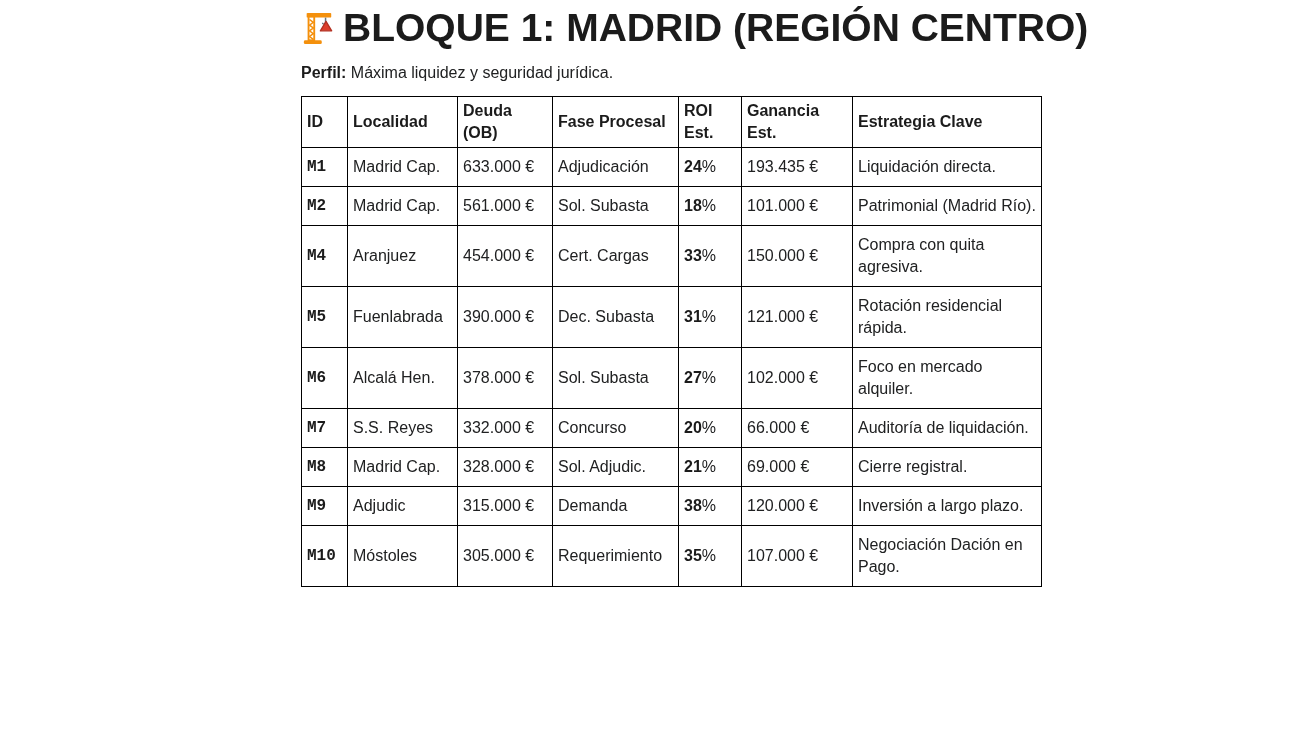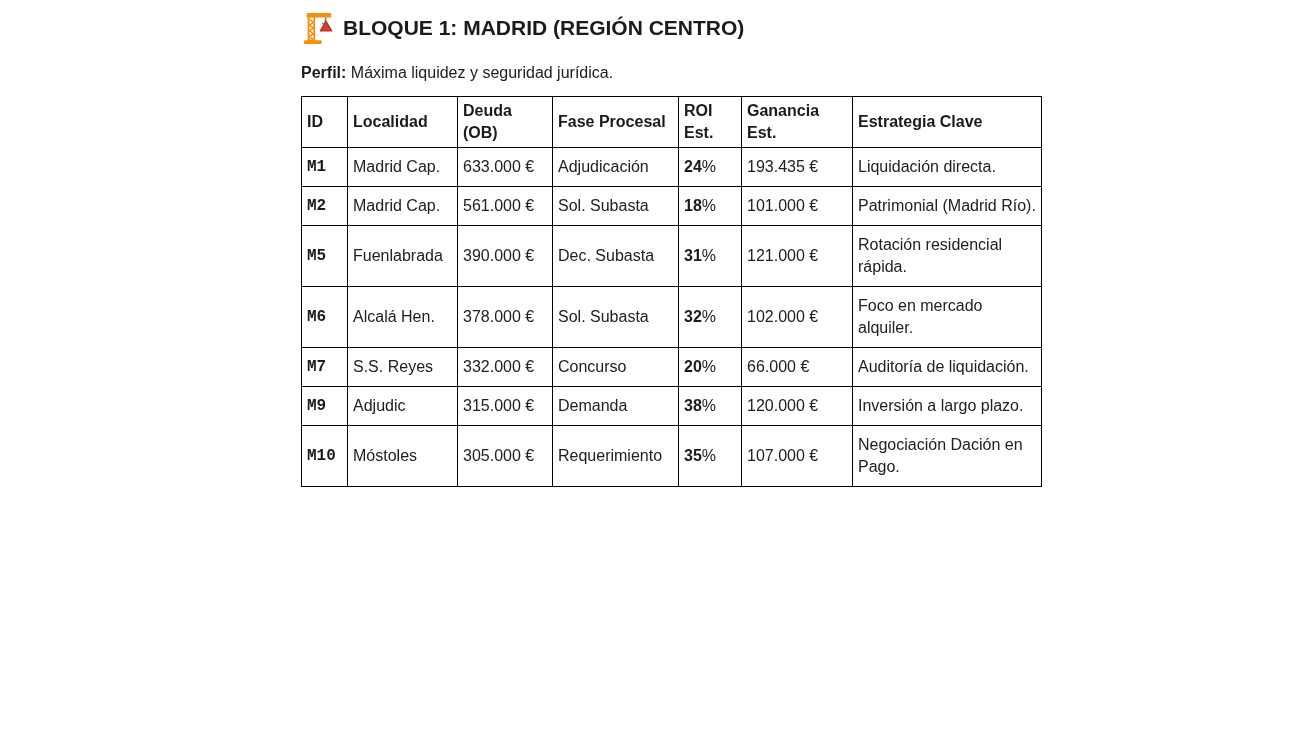--- a/index.html
+++ b/index.html
@@ -19,21 +19,21 @@
   .content {
     margin-left: 301px;
     padding-top: 11px;
     width: 741px;
   }
   h1.block-title {
     display: flex;
     align-items: center;
     gap: 8px;
     margin: 0;
-    font-size: 21px;
+    font-size: 39px;
     font-weight: bold;
     color: #1b1b1b;
     line-height: 34px;
     white-space: nowrap;
   }
   .title-icon {
     display: inline-flex;
     width: 34px;
     height: 34px;
     flex: 0 0 auto;
@@ -128,47 +128,65 @@
         <tr>
           <td class="cell-id">M2</td>
           <td>Madrid Cap.</td>
           <td>561.000 €</td>
           <td>Sol. Subasta</td>
           <td class="cell-roi"><strong>18</strong><span>%</span></td>
           <td>101.000 €</td>
           <td>Patrimonial (Madrid Río).</td>
         </tr>
         <tr>
+          <td class="cell-id">M4</td>
+          <td>Aranjuez</td>
+          <td>454.000 €</td>
+          <td>Cert. Cargas</td>
+          <td class="cell-roi"><strong>33</strong><span>%</span></td>
+          <td>150.000 €</td>
+          <td>Compra con quita agresiva.</td>
+        </tr>
+        <tr>
           <td class="cell-id">M5</td>
           <td>Fuenlabrada</td>
           <td>390.000 €</td>
           <td>Dec. Subasta</td>
           <td class="cell-roi"><strong>31</strong><span>%</span></td>
           <td>121.000 €</td>
           <td>Rotación residencial rápida.</td>
         </tr>
         <tr>
           <td class="cell-id">M6</td>
           <td>Alcalá Hen.</td>
           <td>378.000 €</td>
           <td>Sol. Subasta</td>
-          <td class="cell-roi"><strong>32</strong><span>%</span></td>
+          <td class="cell-roi"><strong>27</strong><span>%</span></td>
           <td>102.000 €</td>
           <td>Foco en mercado alquiler.</td>
         </tr>
         <tr>
           <td class="cell-id">M7</td>
           <td>S.S. Reyes</td>
           <td>332.000 €</td>
           <td>Concurso</td>
           <td class="cell-roi"><strong>20</strong><span>%</span></td>
           <td>66.000 €</td>
           <td>Auditoría de liquidación.</td>
         </tr>
         <tr>
+          <td class="cell-id">M8</td>
+          <td>Madrid Cap.</td>
+          <td>328.000 €</td>
+          <td>Sol. Adjudic.</td>
+          <td class="cell-roi"><strong>21</strong><span>%</span></td>
+          <td>69.000 €</td>
+          <td>Cierre registral.</td>
+        </tr>
+        <tr>
           <td class="cell-id">M9</td>
           <td>Adjudic</td>
           <td>315.000 €</td>
           <td>Demanda</td>
           <td class="cell-roi"><strong>38</strong><span>%</span></td>
           <td>120.000 €</td>
           <td>Inversión a largo plazo.</td>
         </tr>
         <tr>
           <td class="cell-id">M10</td>

